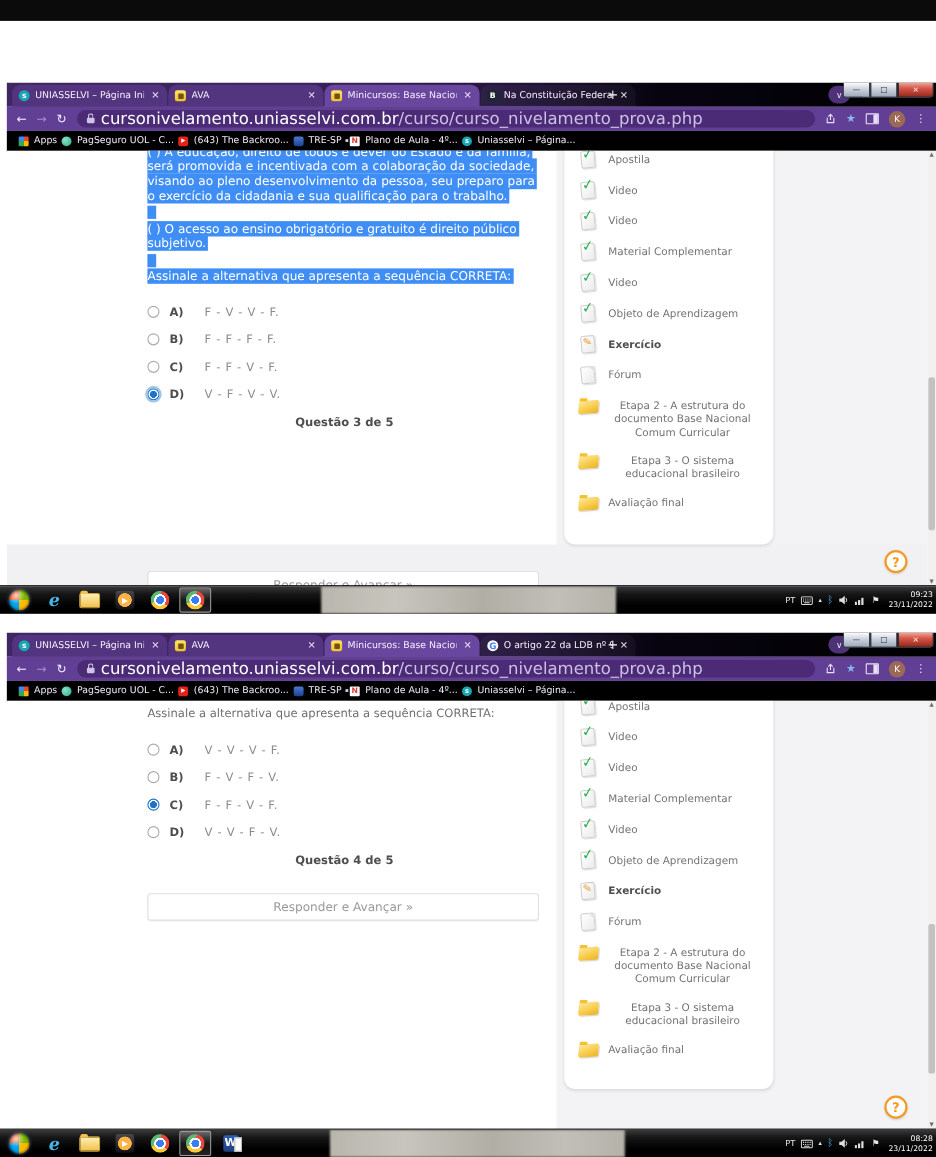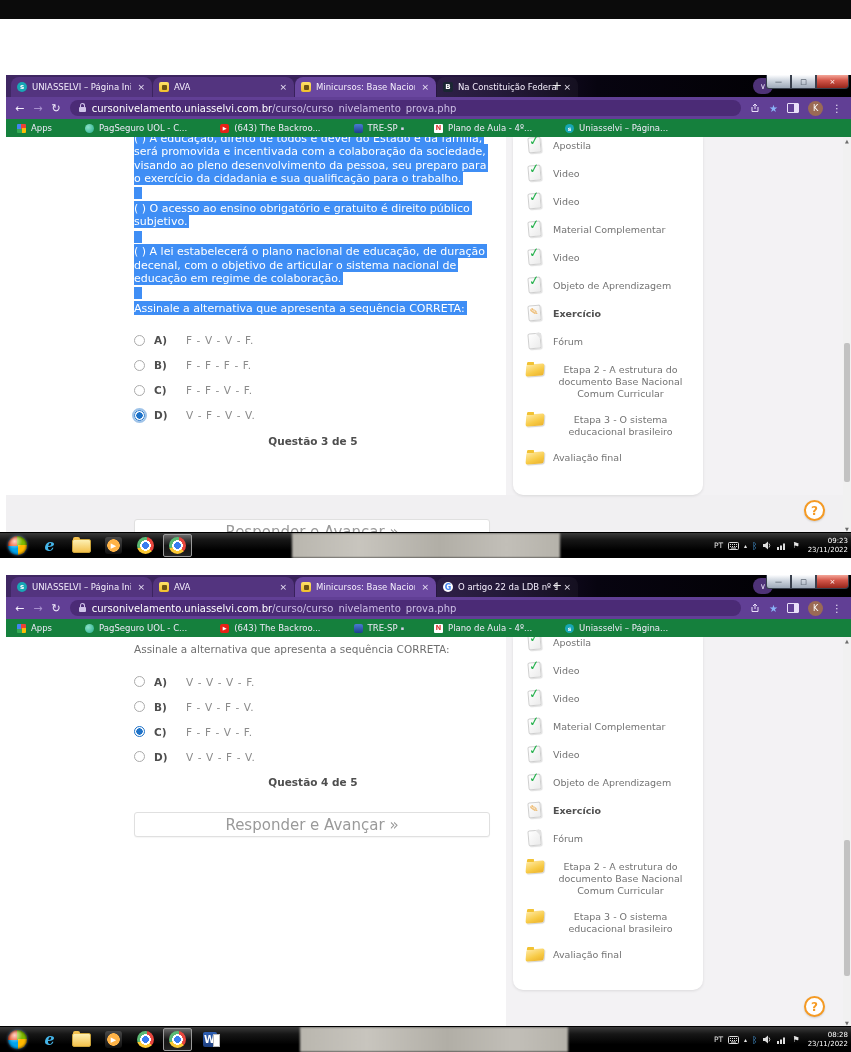--- a/index.html
+++ b/index.html
@@ -49,33 +49,33 @@
 
   
   .toolbar{height:22px;background:#613f95;display:flex;align-items:center;padding:0 9px;gap:9px;}
   .nav{color:#f2ecfb;font-size:11px;line-height:1;}
   .nav.fwd{color:#a78fce;}
   .urlbar{flex:1;height:16px;background:#4b2b76;border-radius:8px;display:flex;align-items:center;
     padding:0 9px;gap:6px;min-width:0;}
   .lock{width:7px;height:5px;background:#cfc2e8;border-radius:1px;position:relative;margin-top:3px;flex:none;}
   .lock::before{content:"";position:absolute;top:-4px;left:1px;width:3px;height:4px;border:1px solid #cfc2e8;
     border-bottom:none;border-radius:3px 3px 0 0;}
-  .url{font-size:10px;white-space:nowrap;overflow:hidden;}
+  .url{font-size:15px;white-space:nowrap;overflow:hidden;}
   .url .dom{color:#ffffff;}
   .url .path{color:#cdbfe6;}
   .tb-right{display:flex;align-items:center;gap:9px;}
   .star{color:#8ab4f8;font-size:10px;}
   .sidepanel{width:10px;height:8px;border:1px solid #e9dff8;border-radius:1px;position:relative;}
   .sidepanel::after{content:"";position:absolute;right:0;top:0;bottom:0;width:4px;background:#e9dff8;}
   .avatar{width:15px;height:15px;border-radius:50%;background:#9b6a55;color:#fff;font-size:8px;
     display:flex;align-items:center;justify-content:center;}
   .dots{color:#efe8fa;font-size:10px;}
 
   
-  .bmbar{height:18px;background:#15803d;display:flex;align-items:center;gap:30px;padding:0 11px;
+  .bmbar{height:18px;background:#000000;display:flex;align-items:center;gap:1px;padding:0 11px;
     font-size:8.5px;color:#efe9f9;border-bottom:1px solid rgba(0,0,0,.22);}
   .bm{display:flex;align-items:center;gap:5px;white-space:nowrap;}
   .bm-ico{width:9px;height:9px;flex:none;position:relative;display:flex;align-items:center;justify-content:center;}
   .b-apps{background:conic-gradient(#ea4335 0 25%,#fbbc05 0 50%,#34a853 0 75%,#4285f4 0);border-radius:1px;}
   .b-pagseguro{border-radius:50%;background:radial-gradient(circle at 35% 35%,#8ee0c9,#21ae8c);}
   .b-youtube{border-radius:2px;background:#e62117;color:#fff;font-size:5px;}
   .b-youtube::before{content:"▶";}
   .b-tre{border-radius:2px;background:linear-gradient(#4a7bd4,#1d3f8f);}
   .b-nova{border-radius:1px;background:#fff;color:#e03b3b;font-size:7px;font-weight:bold;}
   .b-nova::before{content:"N";}
@@ -104,21 +104,21 @@
   .opt{display:flex;align-items:center;height:25px;font-size:10.5px;}
   .radio{width:11px;height:11px;border:1px solid #ababab;border-radius:50%;background:#fff;flex:none;
     box-sizing:border-box;}
   .opt[class*="x-selected"] .radio{border-color:#1e72c8;
     background:radial-gradient(circle,#1e72c8 0 3px,#fff 3.4px);}
   .opt.x-selected-focus .radio{outline:2px solid #9fc3e8;outline-offset:0px;}
   .opt-letter{font-weight:bold;color:#4e4e4e;width:19px;margin-left:9px;}
   .opt-value{color:#8b8b8b;letter-spacing:.6px;margin-left:13px;}
   .progress{width:358px;text-align:center;font-size:10.5px;font-weight:bold;color:#4e4e4e;margin-top:7px;}
   .submit-btn{width:356px;height:25px;background:#fff;border:1px solid #e0e0e0;border-radius:3px;
-    color:#9a9a9a;font-size:15px;display:flex;align-items:center;justify-content:center;
+    color:#9a9a9a;font-size:11px;display:flex;align-items:center;justify-content:center;
     box-sizing:border-box;box-shadow:0 1px 1px rgba(0,0,0,.04);}
   #shot1 .submit-btn{position:absolute;left:128px;top:382px;}
   #shot2 .submit-btn{margin-top:24px;}
 
   
   .sidecard{position:absolute;left:507px;top:0;width:190px;background:#fff;border-radius:0 0 10px 10px;
     box-shadow:0 1px 3px rgba(0,0,0,.10);padding:5px 8px 10px 14px;box-sizing:border-box;overflow:hidden;}
   #shot1 .sidecard{height:358px;}
   #shot2 .sidecard{height:353px;}
   #shot1 .side-list{margin-top:-5px;}
@@ -301,24 +301,20 @@
           <div>
 
           <div class="hl-group">
                 <p class="qp"><span>(    ) A educação, direito de todos e dever do Estado e da família, será promovida e incentivada com a colaboração da sociedade, visando ao pleno desenvolvimento da pessoa, seu preparo para o exercício da cidadania e sua qualificação para o trabalho.</span></p>
                 <div class="sliver"></div>
               </div>
               <div class="hl-group">
                 <p class="qp"><span>(    ) O acesso ao ensino obrigatório e gratuito é direito público subjetivo.</span></p>
                 <div class="sliver"></div>
               </div>
-              <div class="hl-group">
-                <p class="qp"><span>(    ) A lei estabelecerá o plano nacional de educação, de duração decenal, com o objetivo de articular o sistema nacional de educação em regime de colaboração.</span></p>
-                <div class="sliver"></div>
-              </div>
             </div>
           <p class="qp prompt"><span>Assinale a alternativa que apresenta a sequência CORRETA:</span></p>
         </div>
 
         <div class="options">
 
         <div class="opt">
               <span class="radio"></span>
               <span class="opt-letter">A)</span>
               <span class="opt-value">F - V - V - F.</span>

